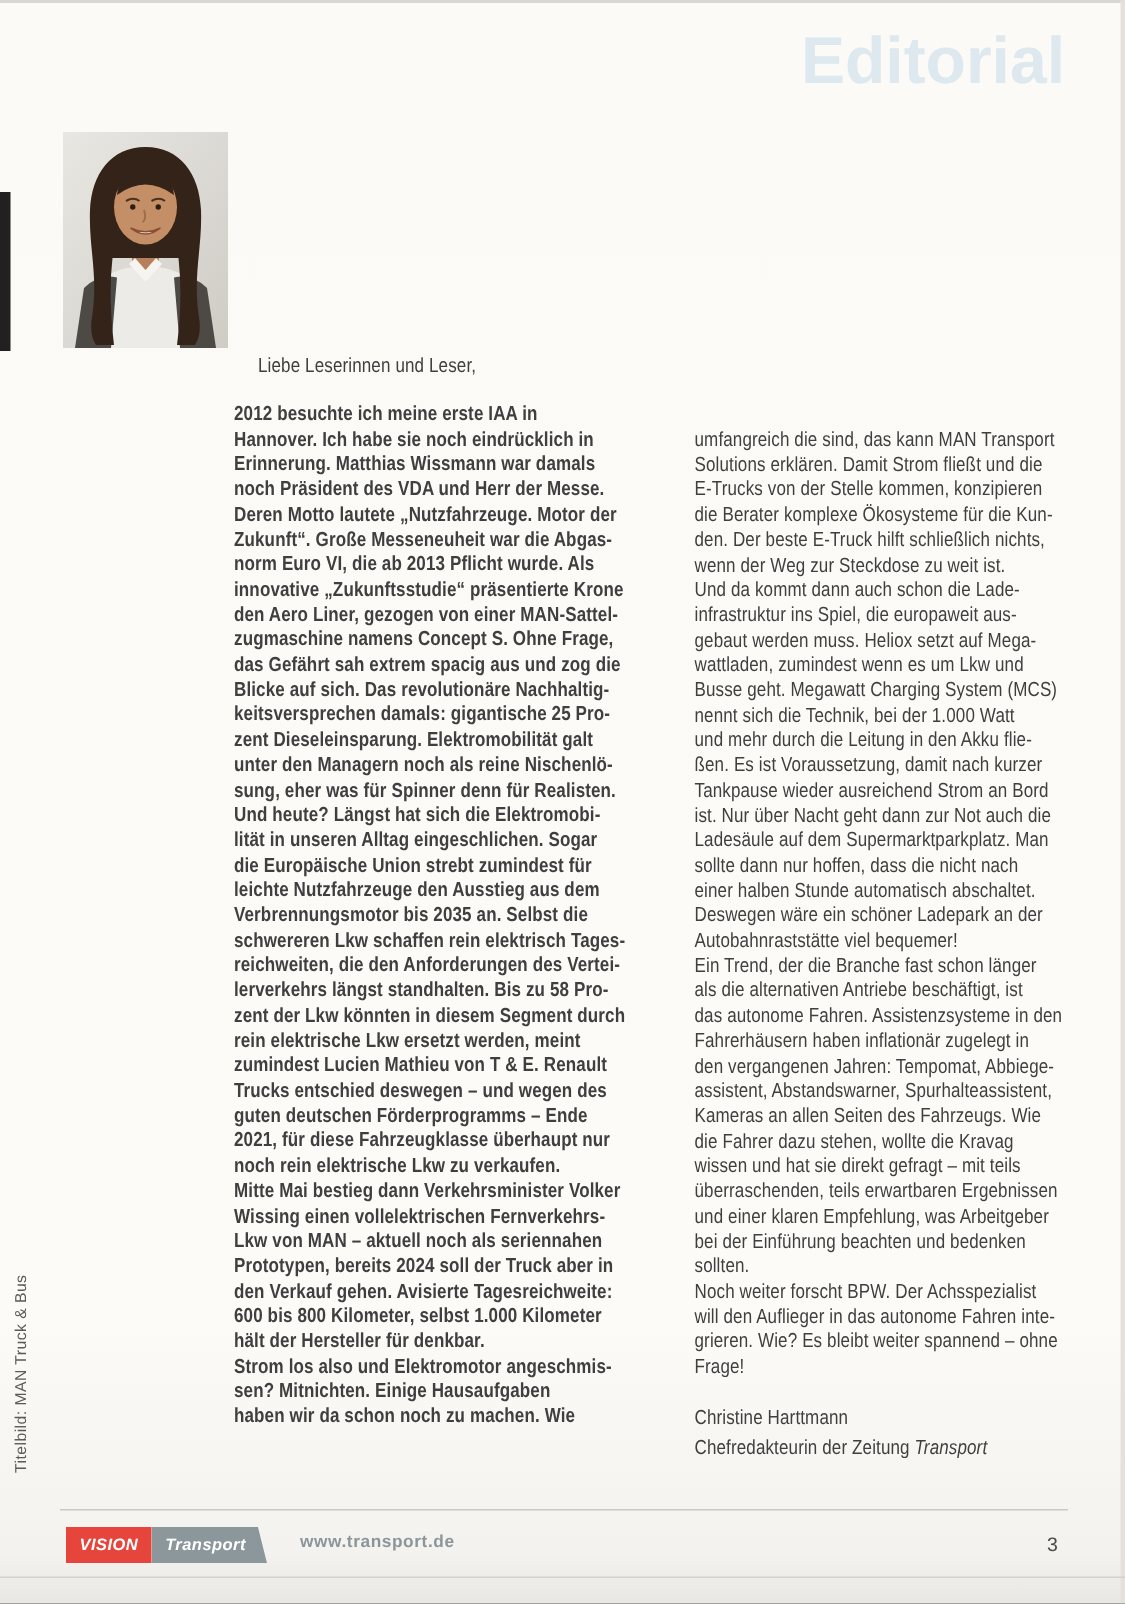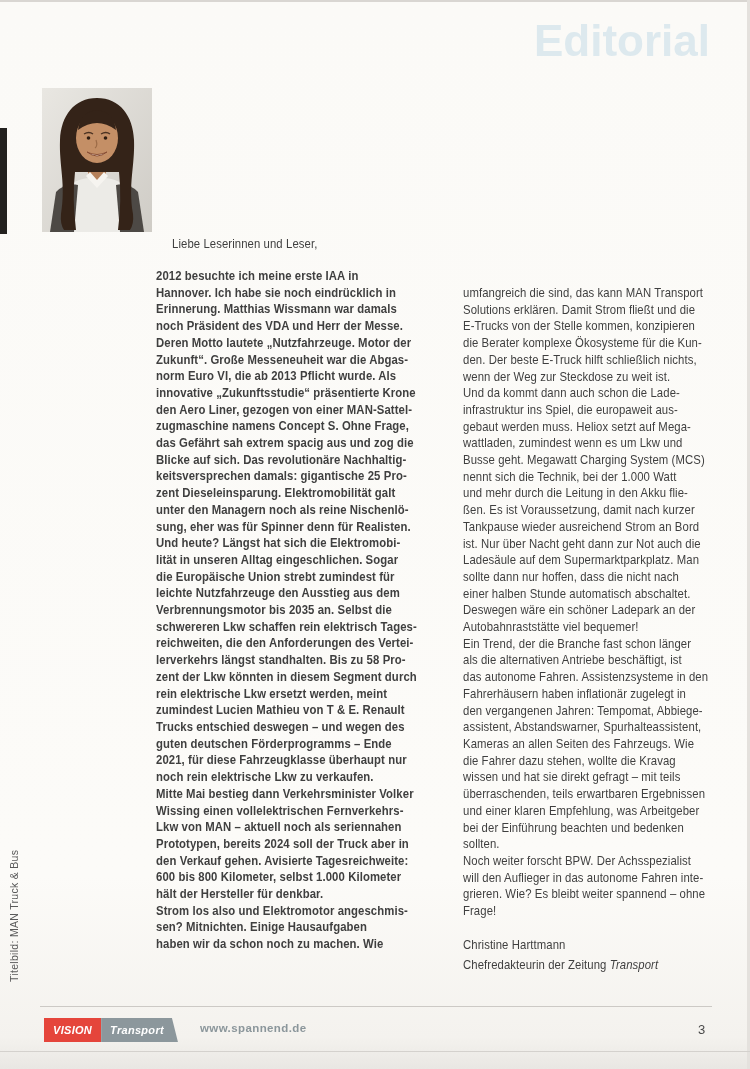--- a/index.html
+++ b/index.html
@@ -132,16 +132,16 @@
     </div>
   </div>
 
   <div class="side-caption">Titelbild: MAN Truck &amp; Bus</div>
 
   <div class="footer-rule"></div>
   <div class="footer-logo">
     <span class="logo-box logo-vision">VISION</span>
     <span class="logo-box logo-transport">Transport</span>
   </div>
-  <div class="footer-url">www.spannend.de</div>
+  <div class="footer-url">www.transport.de</div>
   <div class="page-number">3</div>
 
 </div>
 
 </body></html>

